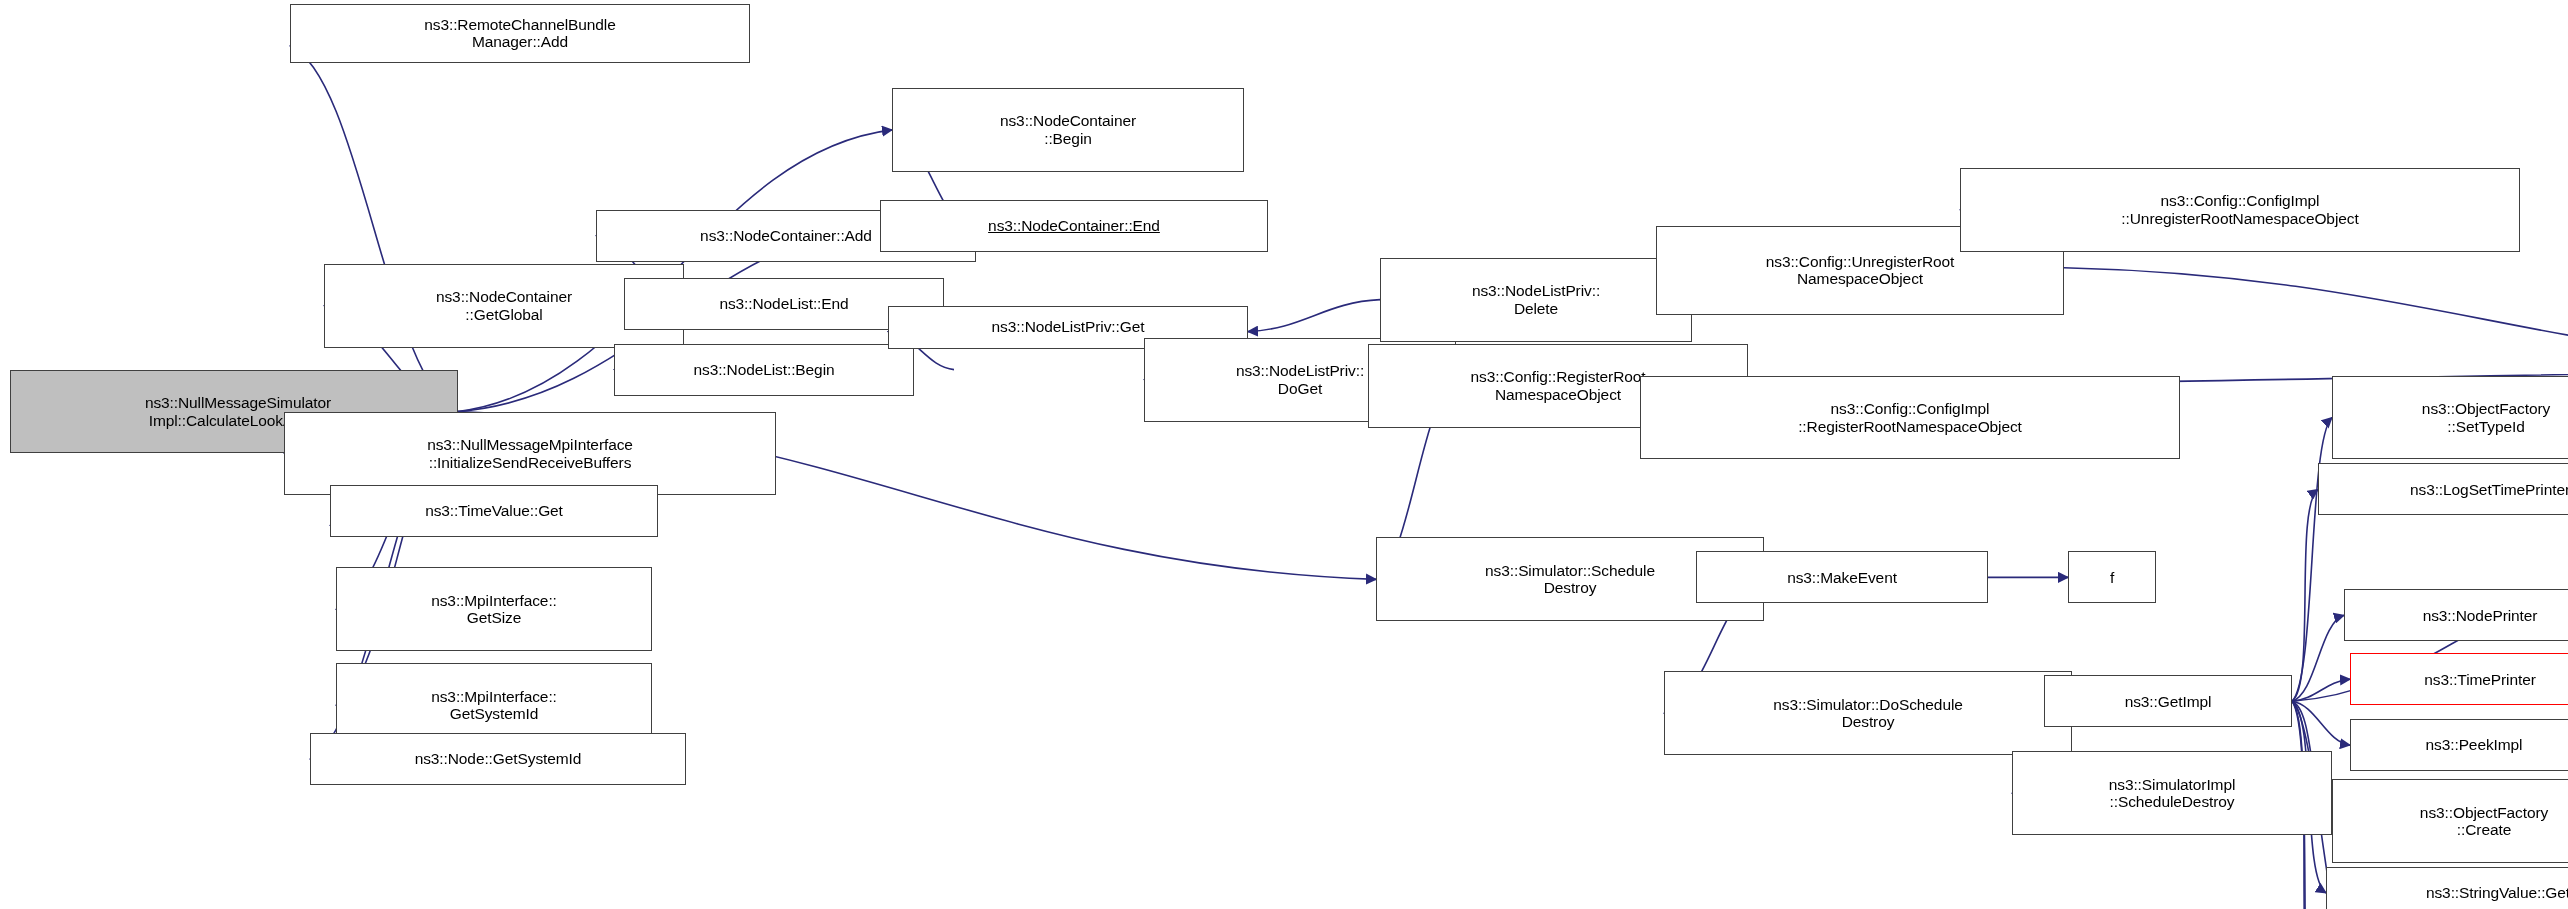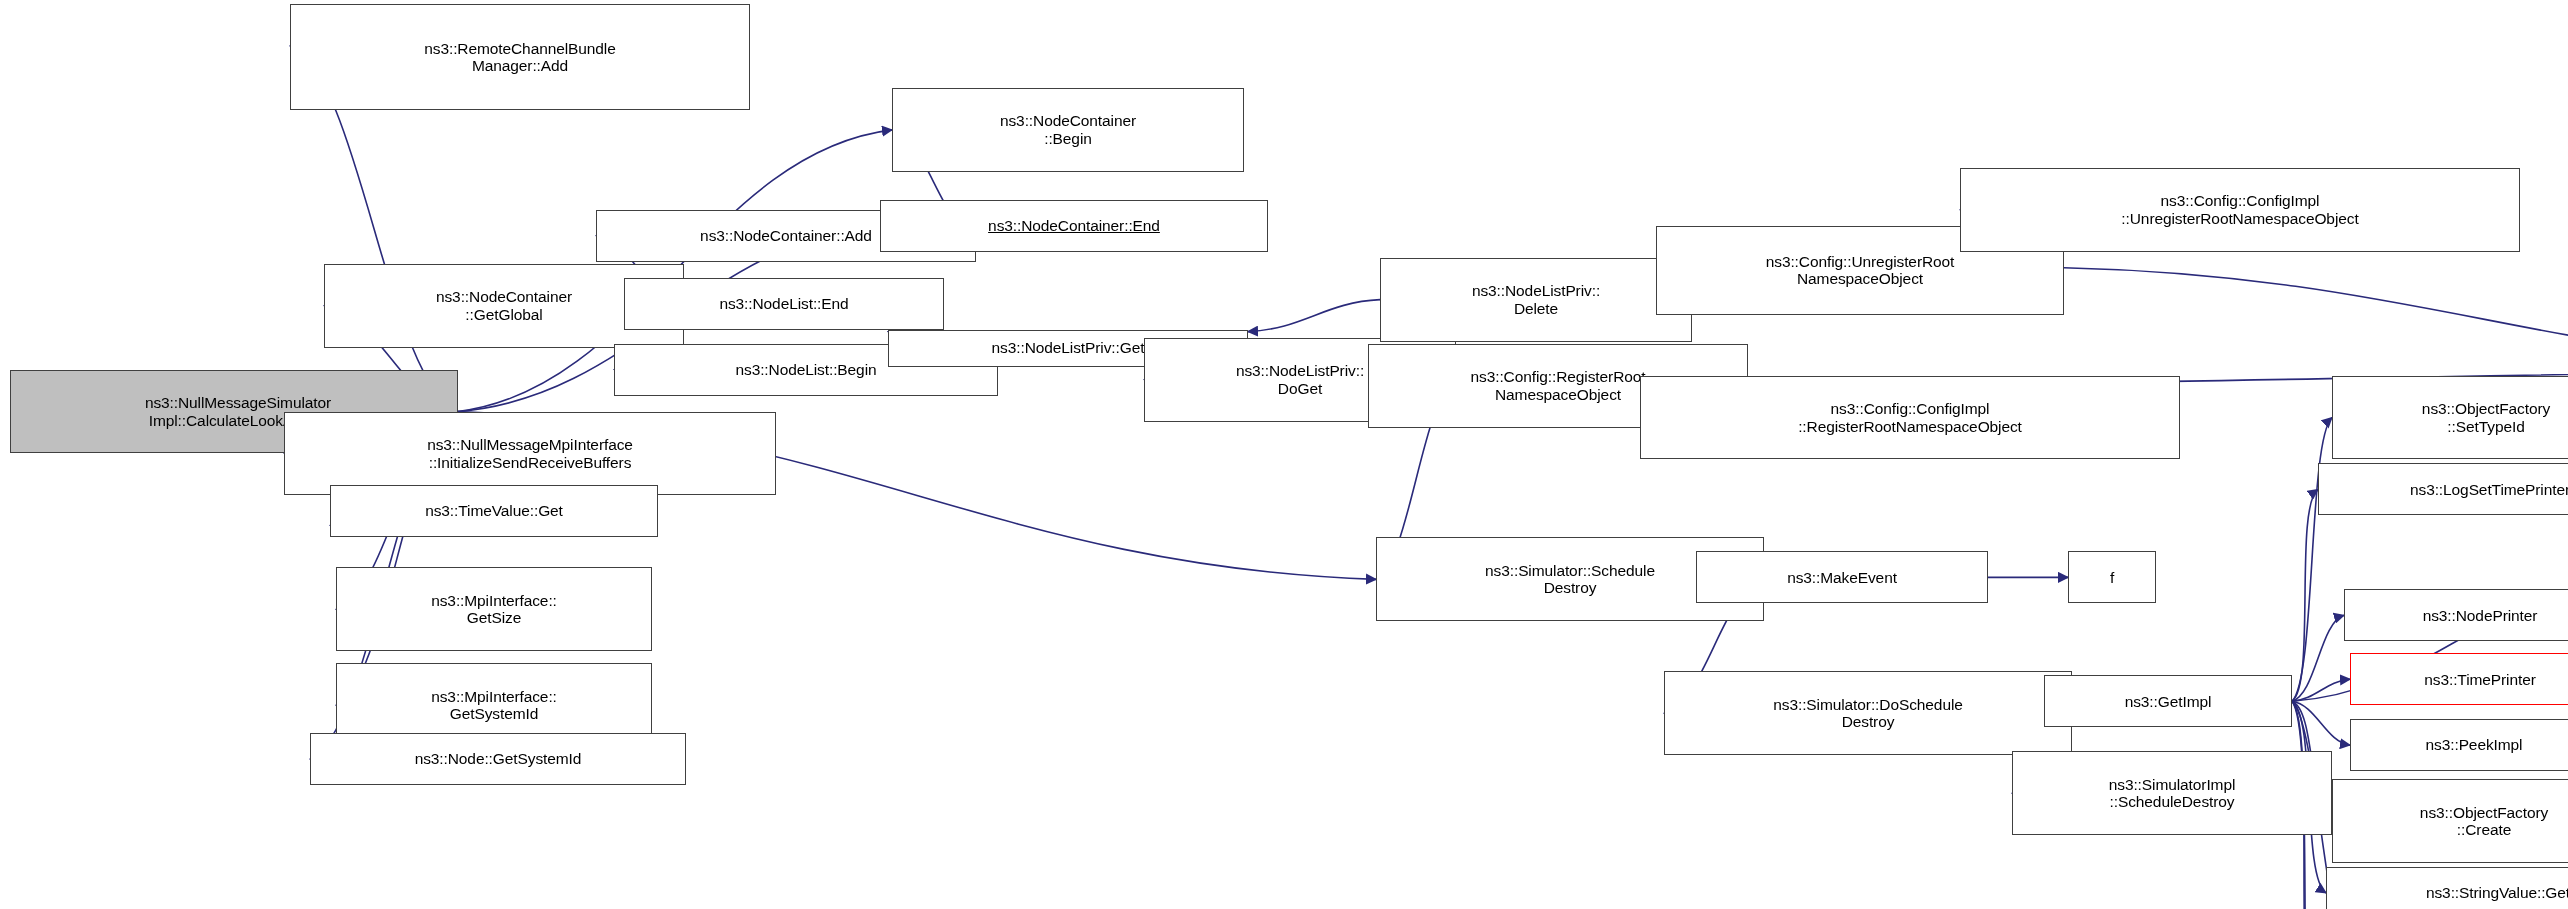--- a/index.html
+++ b/index.html
@@ -115,39 +115,39 @@
         <path d="M 2636 821.0967032967033 C 2612 820.7770549450549, 2638 817.4207472527472, 2614 817.1010989010989" fill="none" stroke="#2a2a7a" stroke-width="1.6" marker-end="url(#arrow)"></path>
         <path d="M 2636 821.0967032967033 C 2612 825.8914285714285, 2638 876.236043956044, 2614 881.0307692307692" fill="none" stroke="#2a2a7a" stroke-width="1.6" marker-end="url(#arrow)"></path>
         <path d="M 2614 960.9428571428572 C 2638 960.9428571428572, 2606 960.9428571428572, 2630 960.9428571428572" fill="none" stroke="#2a2a7a" stroke-width="1.6" marker-end="url(#arrow)"></path>
         <path d="M 2728 1024.8725274725275 C 2682.64 1024.8725274725275, 2665.36 1024.8725274725275, 2620 1024.8725274725275" fill="none" stroke="#2a2a7a" stroke-width="1.6" marker-end="url(#arrow)"></path>
         <path d="M 3026 745.1802197802198 C 2976.44 715.2930989010989, 2957.56 401.47832967032963, 2908 371.59120879120877" fill="none" stroke="#2a2a7a" stroke-width="1.6" marker-end="url(#arrow)"></path>
       </g>
   </svg>
   <div id="node-layer">
       <div class="node root" style="left: 10px; top: 369.593px; width: 448px; height: 83.9077px; padding-left: 8px;"><span class="lbl">ns3::NullMessageSimulator
 Impl::CalculateLookAhead</span></div>
-      <div class="node" style="left: 290px; top: 3.9956px; width: 460px; height: 106px;"><span class="lbl">ns3::RemoteChannelBundle
+      <div class="node" style="left: 290px; top: 3.9956px; width: 460px; height: 59px;"><span class="lbl">ns3::RemoteChannelBundle
 Manager::Add</span></div>
       <div class="node" style="left: 324px; top: 263.71px; width: 360px; height: 83.9077px;"><span class="lbl">ns3::NodeContainer
 ::GetGlobal</span></div>
       <div class="node" style="left: 284px; top: 411.547px; width: 492px; height: 83.9077px;"><span class="lbl">ns3::NullMessageMpiInterface
 ::InitializeSendReceiveBuffers</span></div>
       <div class="node" style="left: 330px; top: 485px; width: 328px; height: 51.9429px;"><span class="lbl">ns3::TimeValue::Get</span></div>
       <div class="node" style="left: 336px; top: 567.376px; width: 316px; height: 83.9077px;"><span class="lbl">ns3::MpiInterface::
 GetSize</span></div>
       <div class="node" style="left: 336px; top: 663.27px; width: 316px; height: 83.9077px;"><span class="lbl">ns3::MpiInterface::
 GetSystemId</span></div>
       <div class="node" style="left: 310px; top: 733.193px; width: 376px; height: 51.9429px;"><span class="lbl">ns3::Node::GetSystemId</span></div>
       <div class="node" style="left: 892px; top: 87.9033px; width: 352px; height: 83.9077px;"><span class="lbl">ns3::NodeContainer
 ::Begin</span></div>
       <div class="node" style="left: 596px; top: 209.769px; width: 380px; height: 51.9429px;"><span class="lbl">ns3::NodeContainer::Add</span></div>
       <div class="node" style="left: 880px; top: 199.78px; width: 388px; height: 51.9429px; text-decoration: underline;"><span class="lbl">ns3::NodeContainer::End</span></div>
       <div class="node" style="left: 624px; top: 277.695px; width: 320px; height: 51.9429px;"><span class="lbl">ns3::NodeList::End</span></div>
-      <div class="node" style="left: 614px; top: 343.622px; width: 384px; height: 51.9429px;"><span class="lbl">ns3::NodeList::Begin</span></div>
-      <div class="node" style="left: 888px; top: 305.664px; width: 360px; height: 37px; margin-top: 24px;"><span class="lbl">ns3::NodeListPriv::Get</span></div>
+      <div class="node" style="left: 614px; top: 343.622px; width: 300px; height: 51.9429px;"><span class="lbl">ns3::NodeList::Begin</span></div>
+      <div class="node" style="left: 888px; top: 305.664px; width: 360px; height: 43px;"><span class="lbl">ns3::NodeListPriv::Get</span></div>
       <div class="node" style="left: 1144px; top: 337.629px; width: 312px; height: 83.9077px;"><span class="lbl">ns3::NodeListPriv::
 DoGet</span></div>
       <div class="node" style="left: 1380px; top: 257.716px; width: 312px; height: 83.9077px;"><span class="lbl">ns3::NodeListPriv::
 Delete</span></div>
       <div class="node" style="left: 1368px; top: 343.622px; width: 380px; height: 83.9077px;"><span class="lbl">ns3::Config::RegisterRoot
 NamespaceObject</span></div>
       <div class="node" style="left: 1656px; top: 225.752px; width: 408px; height: 89px;"><span class="lbl">ns3::Config::UnregisterRoot
 NamespaceObject</span></div>
       <div class="node" style="left: 1960px; top: 167.815px; width: 560px; height: 83.9077px;"><span class="lbl">ns3::Config::ConfigImpl
 ::UnregisterRootNamespaceObject</span></div>

